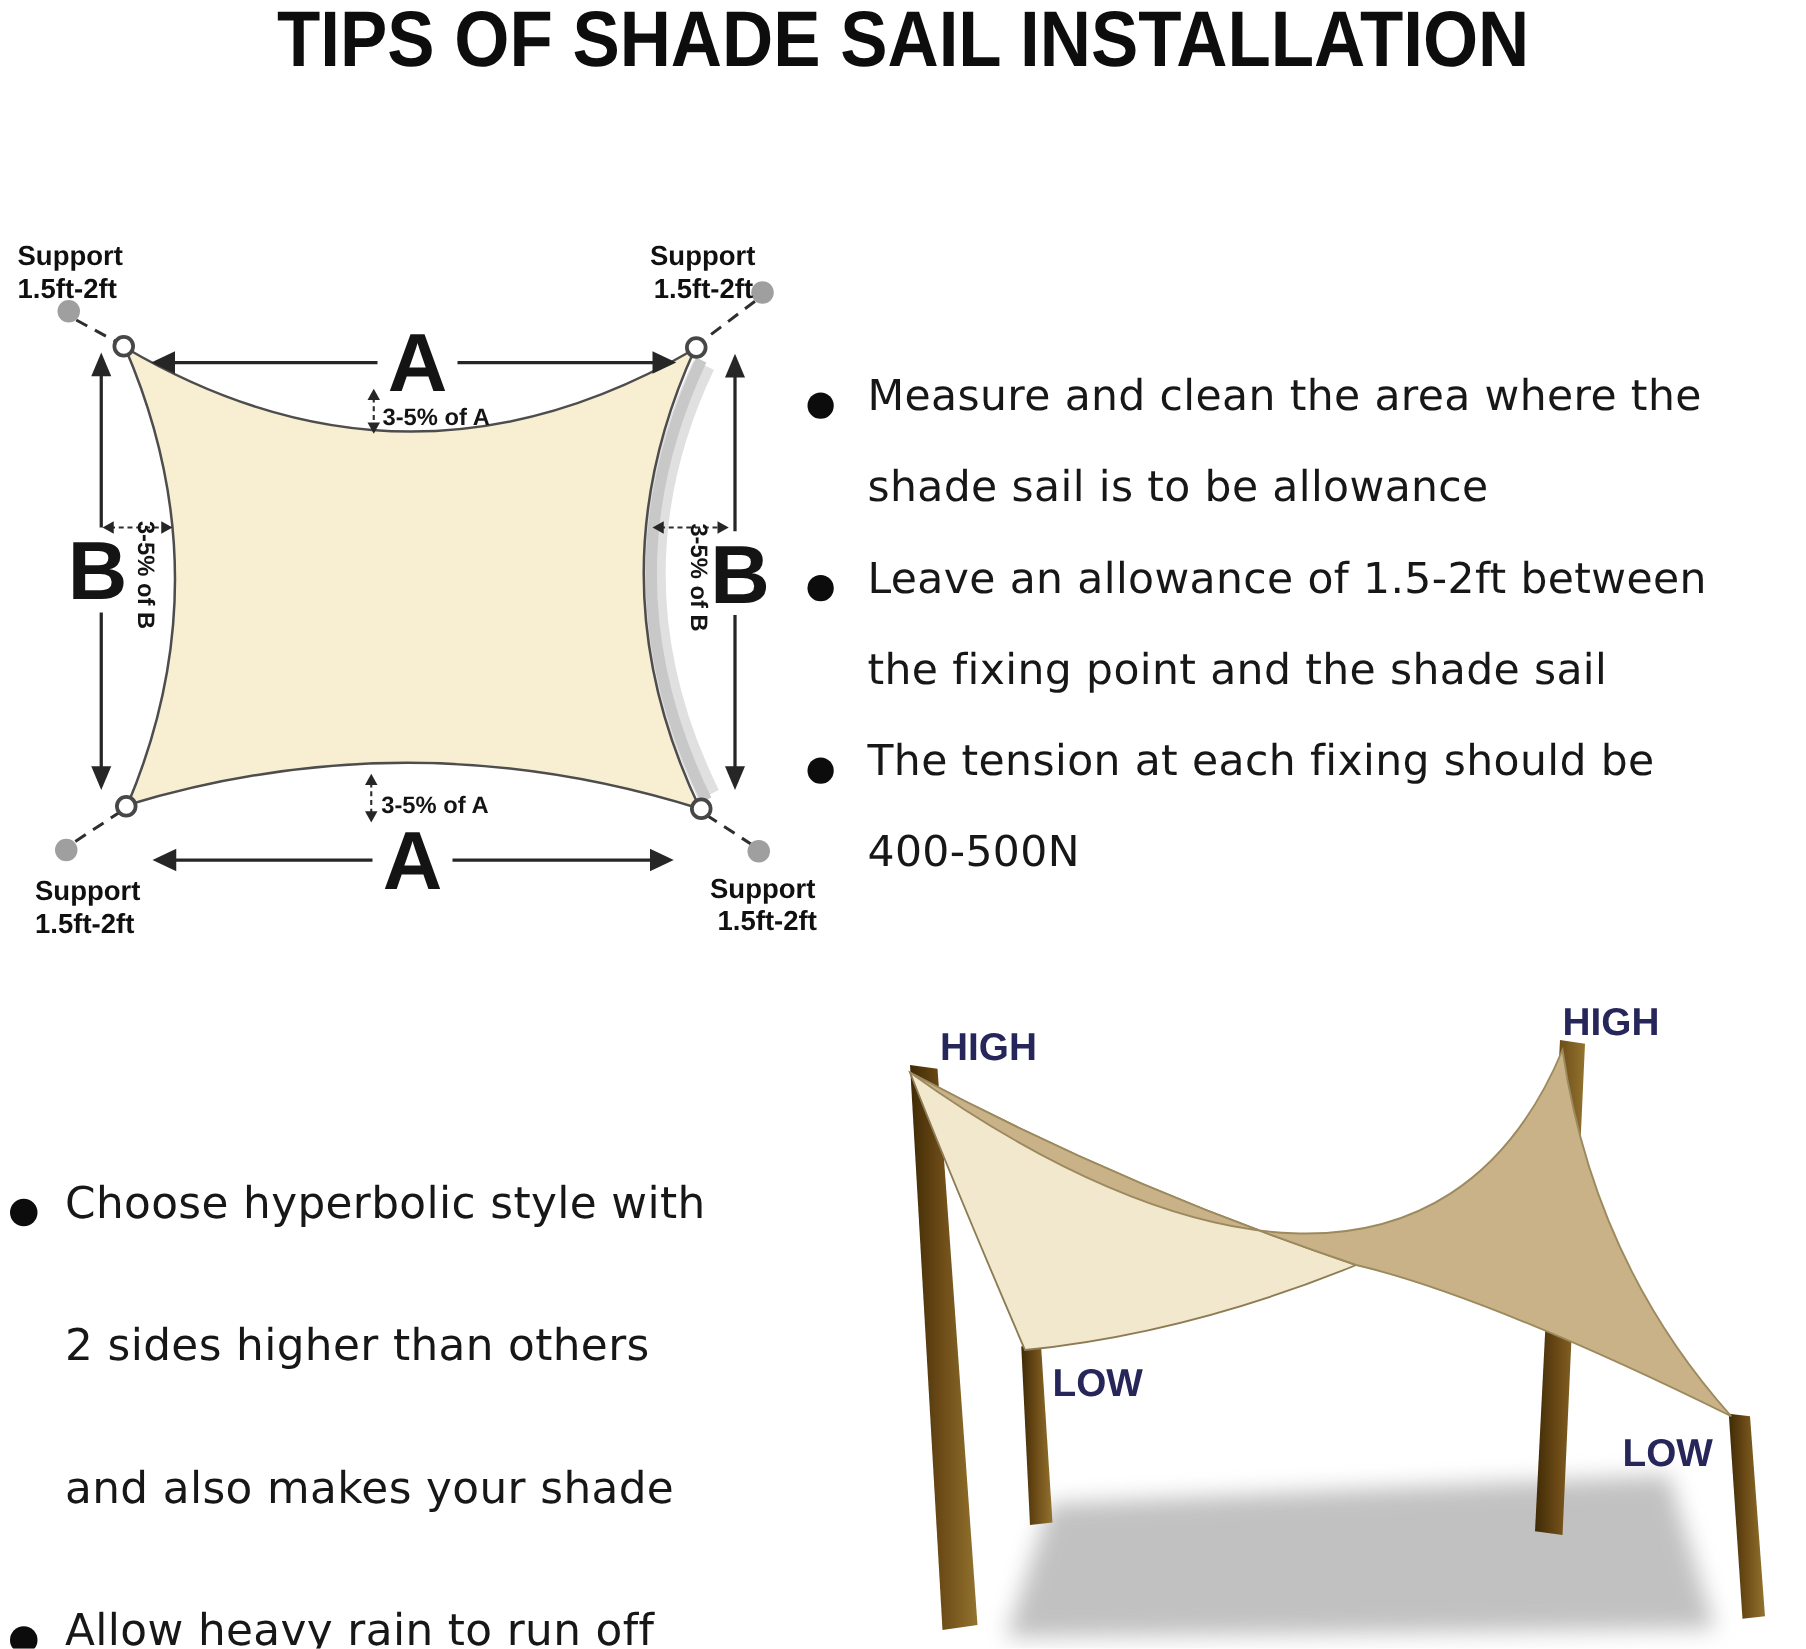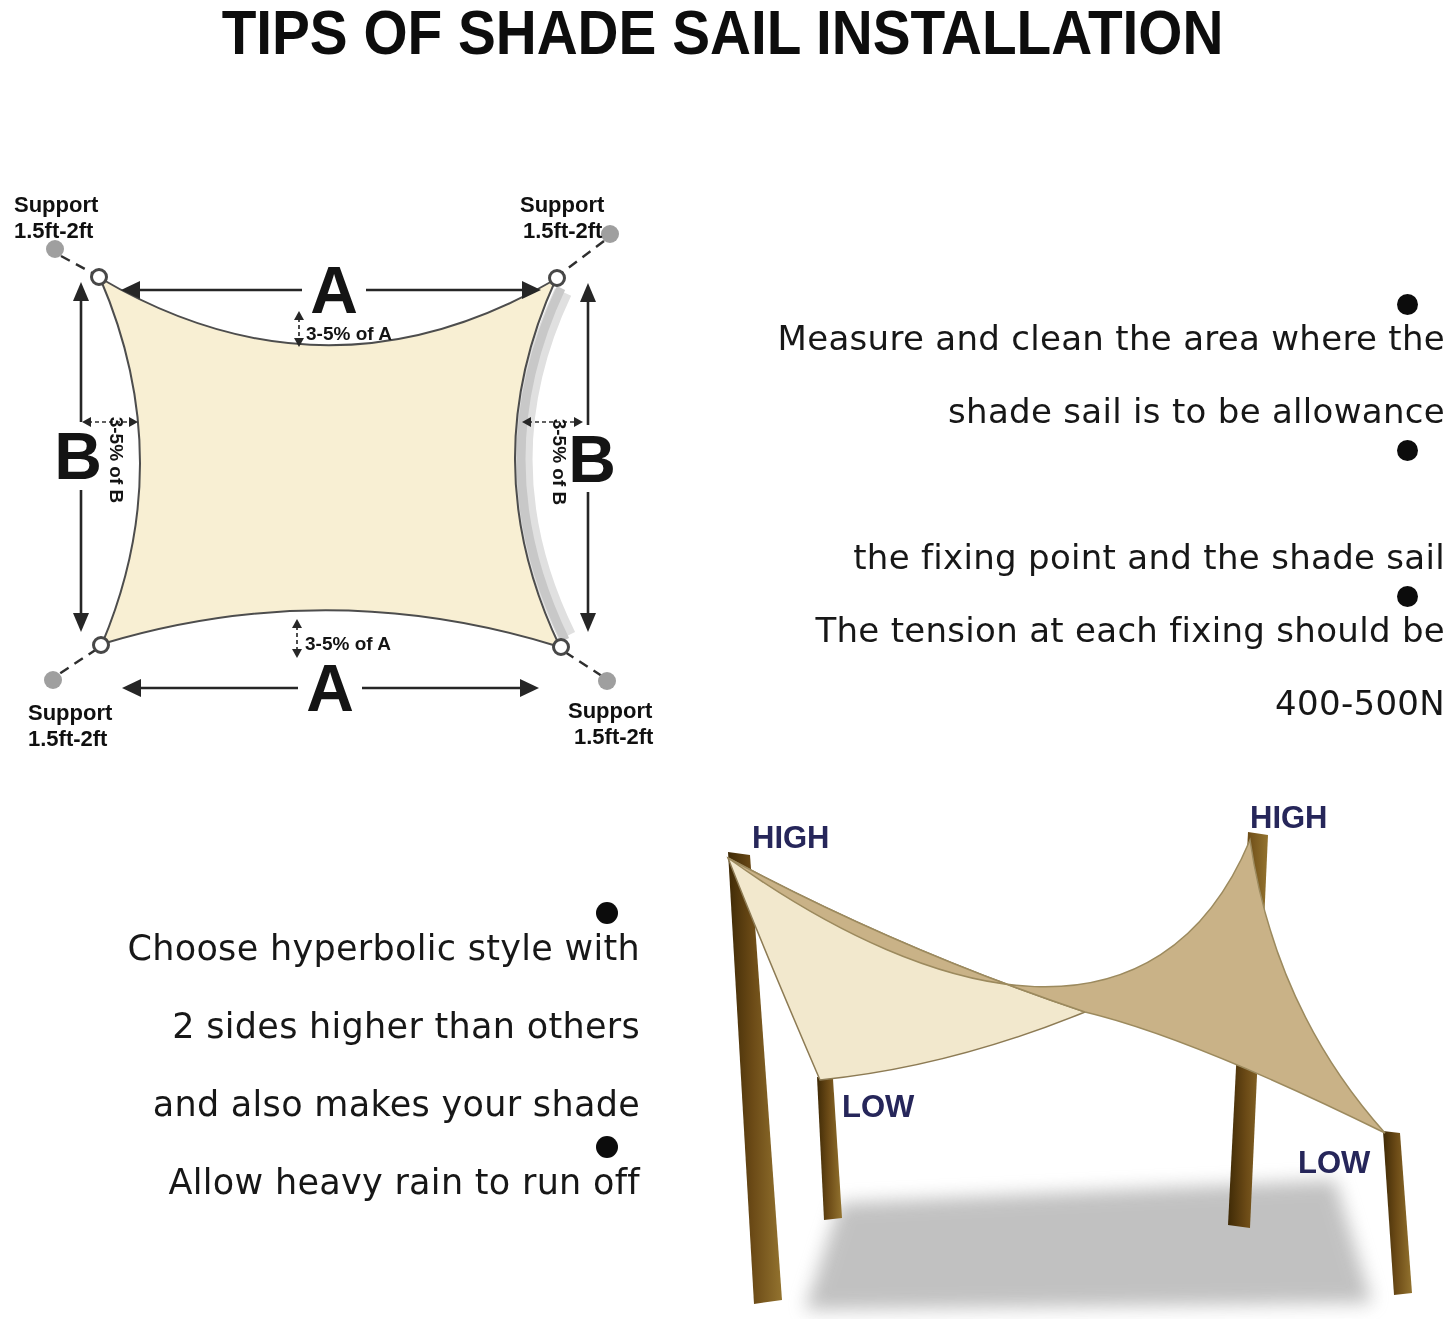--- a/index.html
+++ b/index.html
@@ -14,23 +14,23 @@
     transform:scaleX(0.90); transform-origin:center;
     letter-spacing:0px;
   }
 
   .diagram { position:absolute; left:0px; top:170px; }
   .illustration { position:absolute; left:690px; top:795px; }
 
   .tips { position:absolute; }
   .tips-top { left:646px; top:281px; width:799px; }
   .tips-bottom { left:8px; top:888px; width:632px; }
-  .tip-row { display:flex; align-items:flex-end;flex-direction:column; }
+  .tip-row { display:flex; align-items:center; }
   .tips-top .tip-row { height:73px; }
-  .tips-bottom .tip-row { height:78px; }
+  .tips-bottom .tip-row { height:78px;margin-top:36px; }
   .bullet { flex:0 0 auto; width:21px; height:21px; border-radius:50%; background:#0c0c0c; margin-top:13px; margin-right:27px; }
   .tips-bottom .bullet { width:22px; height:22px; margin-right:22px; margin-top:14px; }
   .bullet.hidden { visibility:hidden; }
   .tip-text { font-size:34px; line-height:47px; color:#171717; letter-spacing:0.3px; }
   .tips-bottom .tip-text { font-size:35px; line-height:49px; }
 
   
   .sup-label  { font:600 22px "Liberation Sans", sans-serif; fill:#101010; }
   .dim-letter { font:700 66px "Liberation Sans", sans-serif; fill:#141414; }
   .sag-label  { font:700 19px "Liberation Sans", sans-serif; fill:#141414; }
@@ -123,20 +123,21 @@
     <div class="tip-row">
       <span class="bullet"></span>
       <span class="tip-text">Measure and clean the area where the</span>
     </div>
     <div class="tip-row">
       <span class="bullet hidden"></span>
       <span class="tip-text">shade sail is to be allowance</span>
     </div>
     <div class="tip-row">
       <span class="bullet"></span>
+      <span class="tip-text">Leave an allowance of 1.5-2ft between</span>
     </div>
     <div class="tip-row">
       <span class="bullet hidden"></span>
       <span class="tip-text">the fixing point and the shade sail</span>
     </div>
     <div class="tip-row">
       <span class="bullet"></span>
       <span class="tip-text">The tension at each fixing should be</span>
     </div>
     <div class="tip-row">

